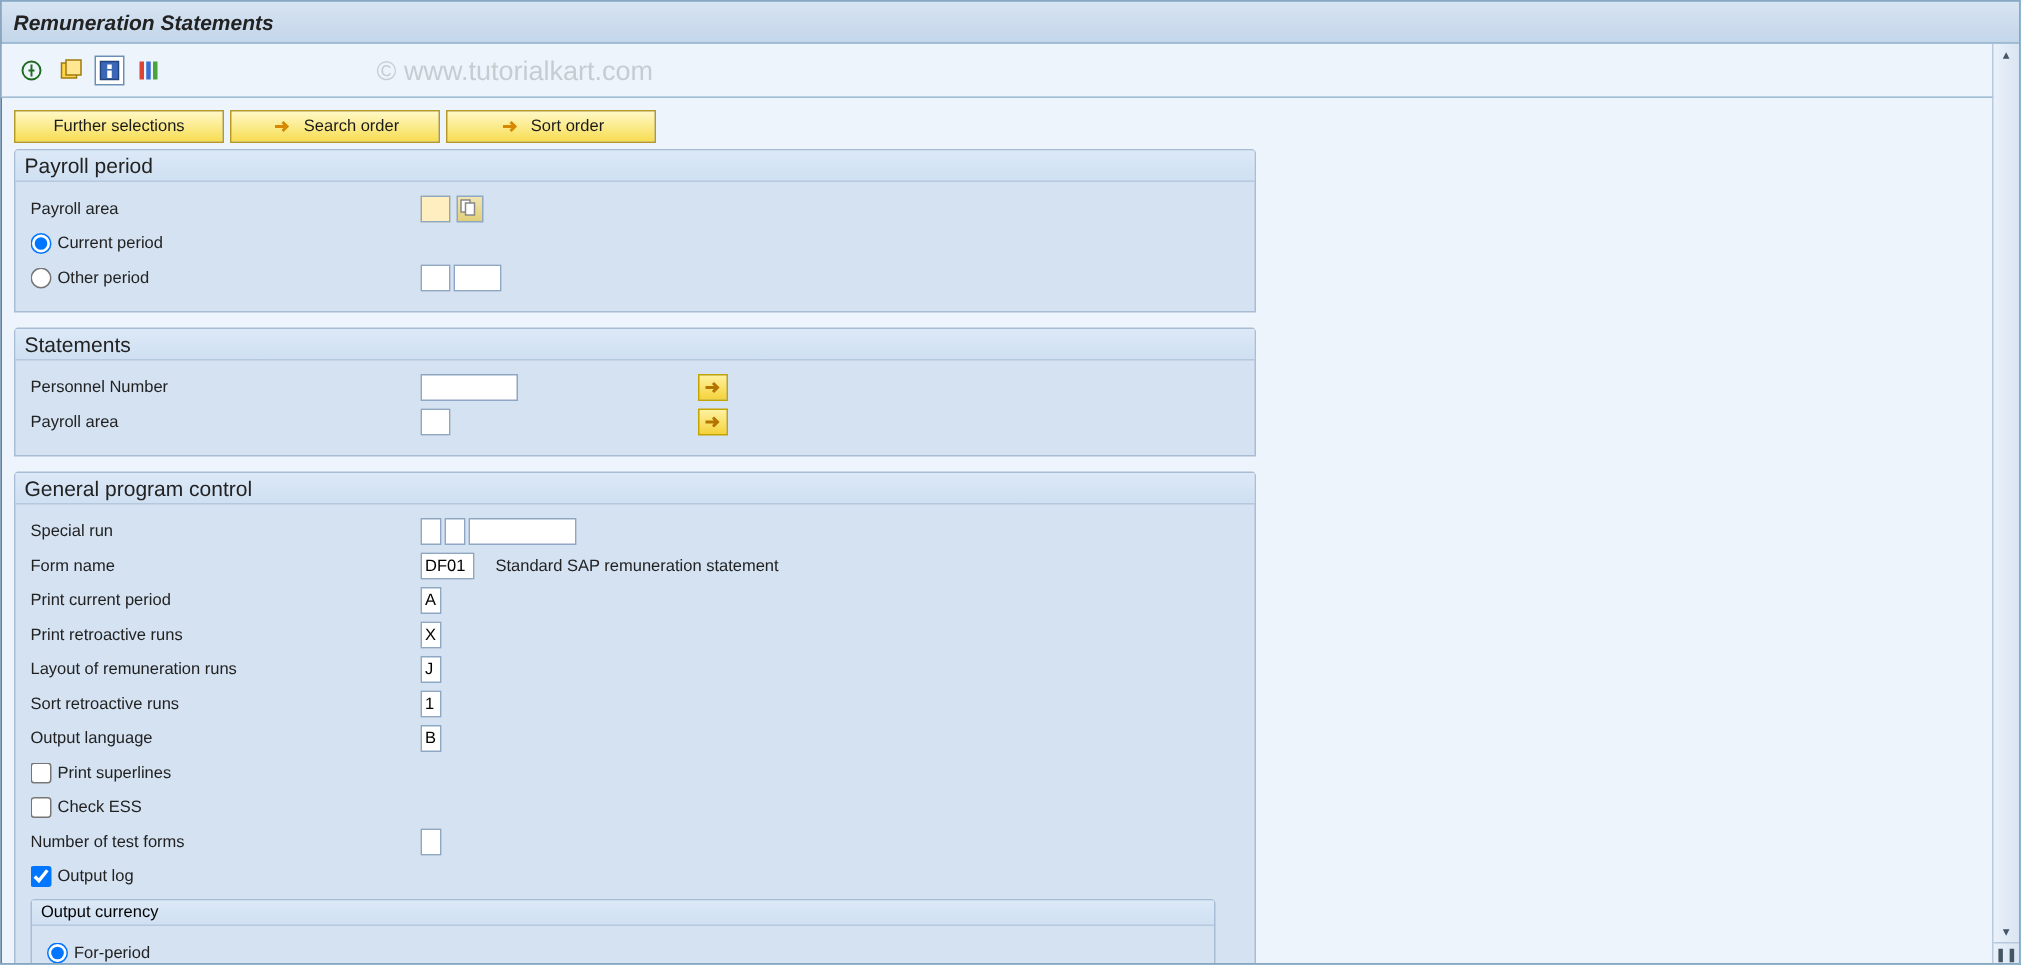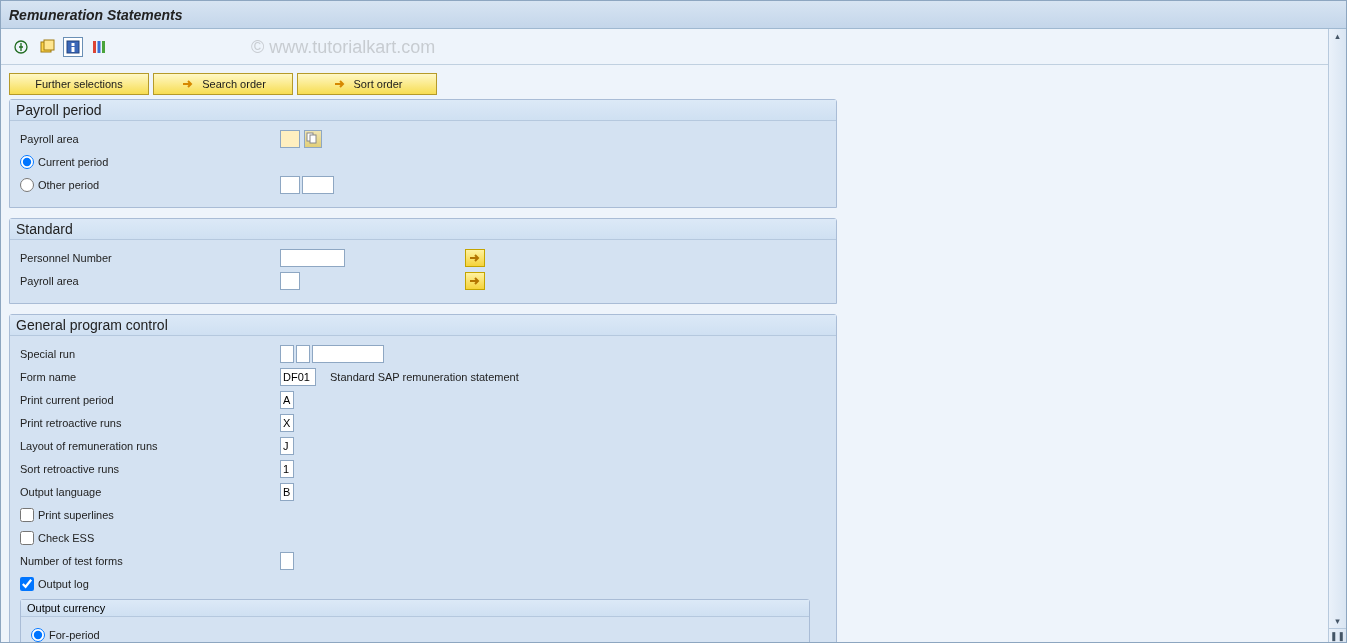--- a/index.html
+++ b/index.html
@@ -179,21 +179,21 @@
             <input type="radio" name="pp" class="radio-input" style="">
             <span>Other period</span>
           </label>
           <input type="text" style="width: 20px;" value="">
           <input type="text" style="width: 32px; margin-left: 2px;" value="">
         </div>
       </div>
     </div>
 
     <div class="panel">
-      <div class="legend">Standard</div>
+      <div class="legend">Statements</div>
       <div class="body">
         <div class="row">
           <span class="lbl">Personnel Number</span>
           <input type="text" style="width: 65px;" value="">
           <span class="sel-arrow">
             <svg class="icon" viewBox="0 0 16 16">
                 <path d="M3 8 H11 M8 5 L11 8 L8 11" fill="none" stroke="#b37400" stroke-width="2"></path>
               </svg>
           </span>
         </div>

